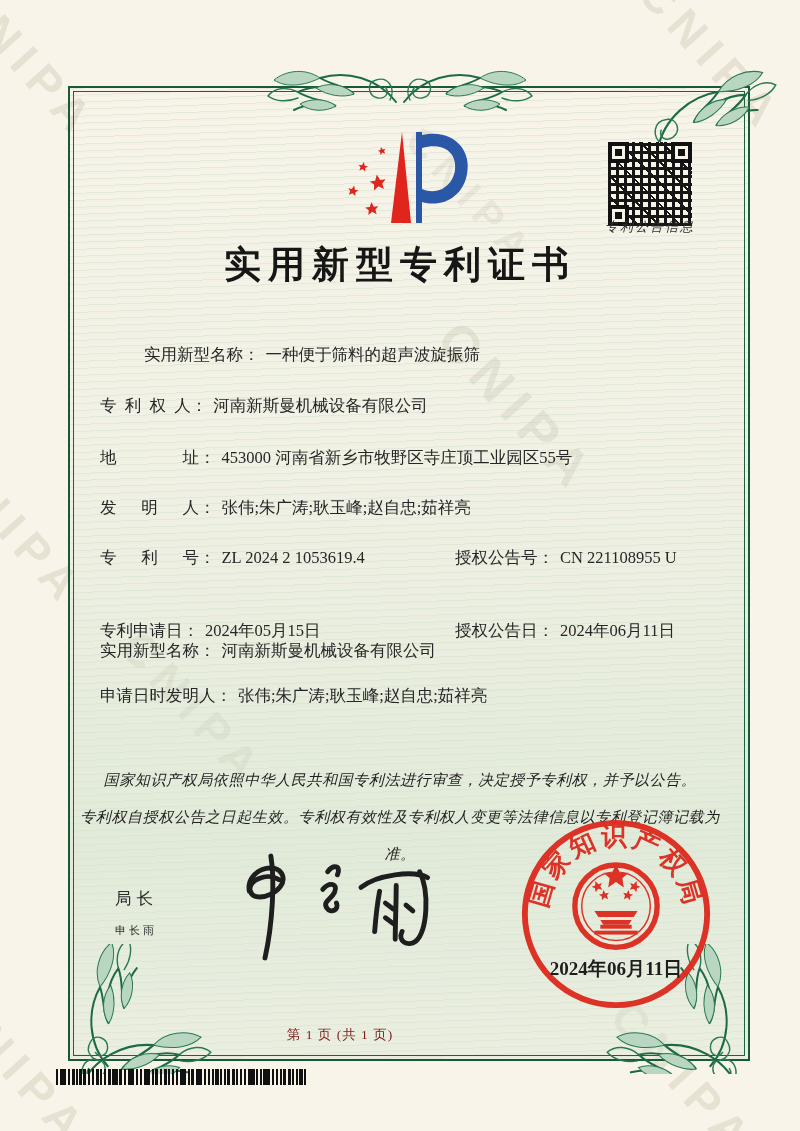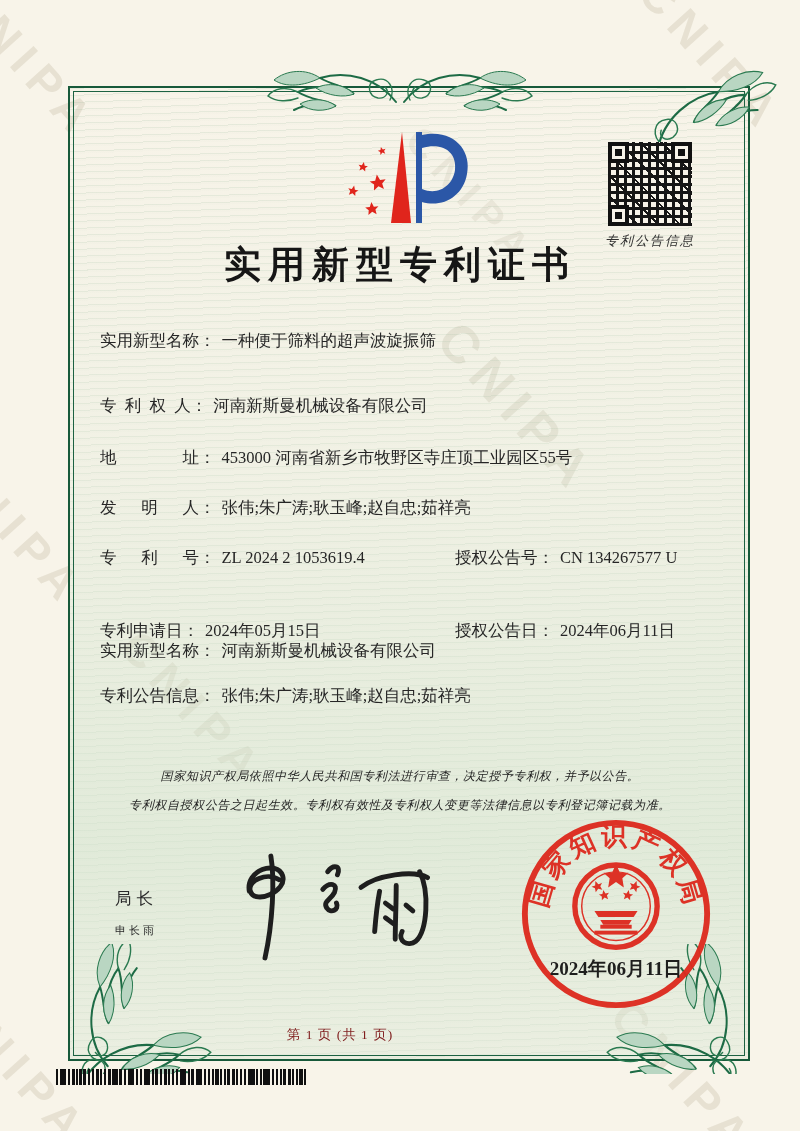--- a/index.html
+++ b/index.html
@@ -59,45 +59,45 @@
     background-color:#f7f3e9;
     background-image:
       repeating-linear-gradient(90deg, #161616 0 3px, transparent 3px 8px),
       repeating-linear-gradient(0deg, #161616 0 3px, transparent 3px 8px),
       repeating-linear-gradient(45deg, transparent 0 6px, #161616 6px 8px, transparent 8px 15px);
   }
   .qr .fp { position:absolute; width:21px; height:21px; border:4px solid #111; background:#f7f3e9; box-sizing:border-box; }
   .qr .fp::after { content:""; position:absolute; inset:3px; background:#111; }
   .qr .fp.tl{left:0;top:0;} .qr .fp.tr{right:0;top:0;} .qr .fp.bl{left:0;bottom:0;}
   .qr-caption {
-    position:absolute; left:594px; top:232px; width:112px; z-index:4;
+    position:absolute; left:594px; top:218px; width:112px; z-index:4;
     font-size:13px; letter-spacing:2px; text-align:center; color:#2f2f2f;
     font-style:italic;
   }
 
   .title {
     position:absolute; left:0; top:240px; width:800px; z-index:4;
     text-align:center; font-size:37px; font-weight:bold;
     letter-spacing:7px; color:#161616;font-family:Liberation Mono, monospace;
   }
 
   
   .fields { position:absolute; left:100px; top:0; z-index:4; font-size:16.5px; color:#262626; }
   .frow { position:absolute; left:0; white-space:nowrap; }
   .frow .lab { color:#262626; }
   .frow .val { margin-left:6px; }
-  .r-name{top:330px;} .r-patentee{top:395px;} .r-address{top:447px;}
+  .r-name{top:344px;margin-left:44px;} .r-patentee{top:395px;} .r-address{top:447px;}
   .r-inventor{top:497px;} .r-patno{top:547px;} .r-appdate{top:592px;margin-top:28px;}
   .r-applicant{top:640px;} .r-inventor2{top:685px;}
   .col2 { position:absolute; left:355px; top:0; white-space:nowrap; }
 
   
   .statement {
     position:absolute; left:72px; top:762px; width:656px; z-index:4;
-    font-size:12px; line-height:2.45; letter-spacing:0.6px;
+    font-size:15px; line-height:2.45; letter-spacing:0.6px;
     color:#1f1f1f; font-style:italic; text-align:center;
   }
 
   
   .sig-title { position:absolute; left:115px; top:888px; font-size:16.5px; letter-spacing:5px; z-index:4; }
   .sig-name  { position:absolute; left:115px; top:923px; font-size:11px; letter-spacing:3px; z-index:4; }
   .sig-svg { position:absolute; left:218px; top:848px; z-index:4; }
 
   
   .seal { position:absolute; left:518px; top:816px; z-index:5; opacity:0.96; }
@@ -202,34 +202,34 @@
     </div>
     <div class="frow r-address">
       <span class="lab">地　　　　址：</span><span class="val">453000 河南省新乡市牧野区寺庄顶工业园区55号</span>
     </div>
     <div class="frow r-inventor">
       <span class="lab">发　 明　 人：</span><span class="val">张伟;朱广涛;耿玉峰;赵自忠;茹祥亮</span>
     </div>
     <div class="frow r-patno">
       <span class="lab">专　 利　 号：</span><span class="val">ZL 2024 2 1053619.4</span>
       <span class="col2">
-        <span class="lab">授权公告号：</span><span class="val">CN 134267577 U</span>
+        <span class="lab">授权公告号：</span><span class="val">CN 221108955 U</span>
       </span>
     </div>
     <div class="frow r-appdate">
       <span class="lab">专利申请日：</span><span class="val">2024年05月15日</span>
       <span class="col2">
         <span class="lab">授权公告日：</span><span class="val">2024年06月11日</span>
       </span>
     </div>
     <div class="frow r-applicant">
       <span class="lab">实用新型名称：</span><span class="val">河南新斯曼机械设备有限公司</span>
     </div>
     <div class="frow r-inventor2">
-      <span class="lab">专利公告信息：</span><span class="val">张伟;朱广涛;耿玉峰;赵自忠;茹祥亮</span>
+      <span class="lab">申请日时发明人：</span><span class="val">张伟;朱广涛;耿玉峰;赵自忠;茹祥亮</span>
     </div>
   </div>
 
   <div class="statement">
     <div>国家知识产权局依照中华人民共和国专利法进行审查，决定授予专利权，并予以公告。</div>
     <div>专利权自授权公告之日起生效。专利权有效性及专利权人变更等法律信息以专利登记簿记载为准。</div>
   </div>
 
   <div class="sig-title">局长</div>
   <div class="sig-name">申长雨</div>

